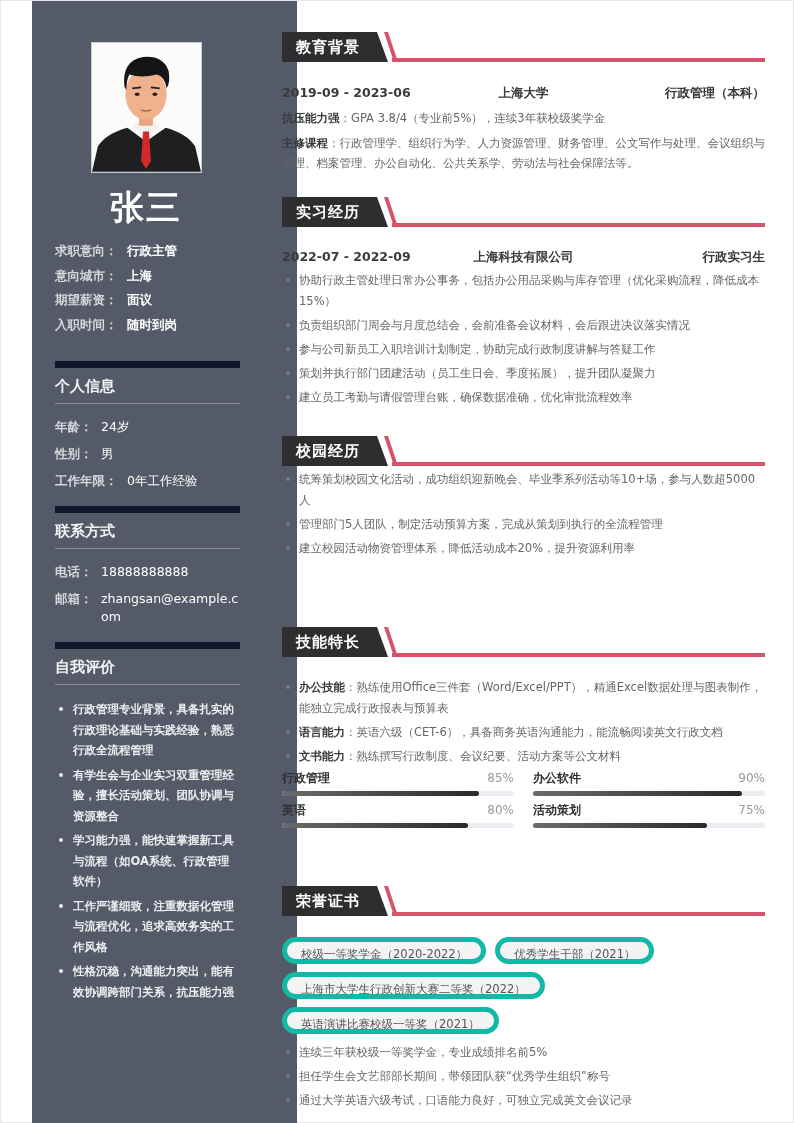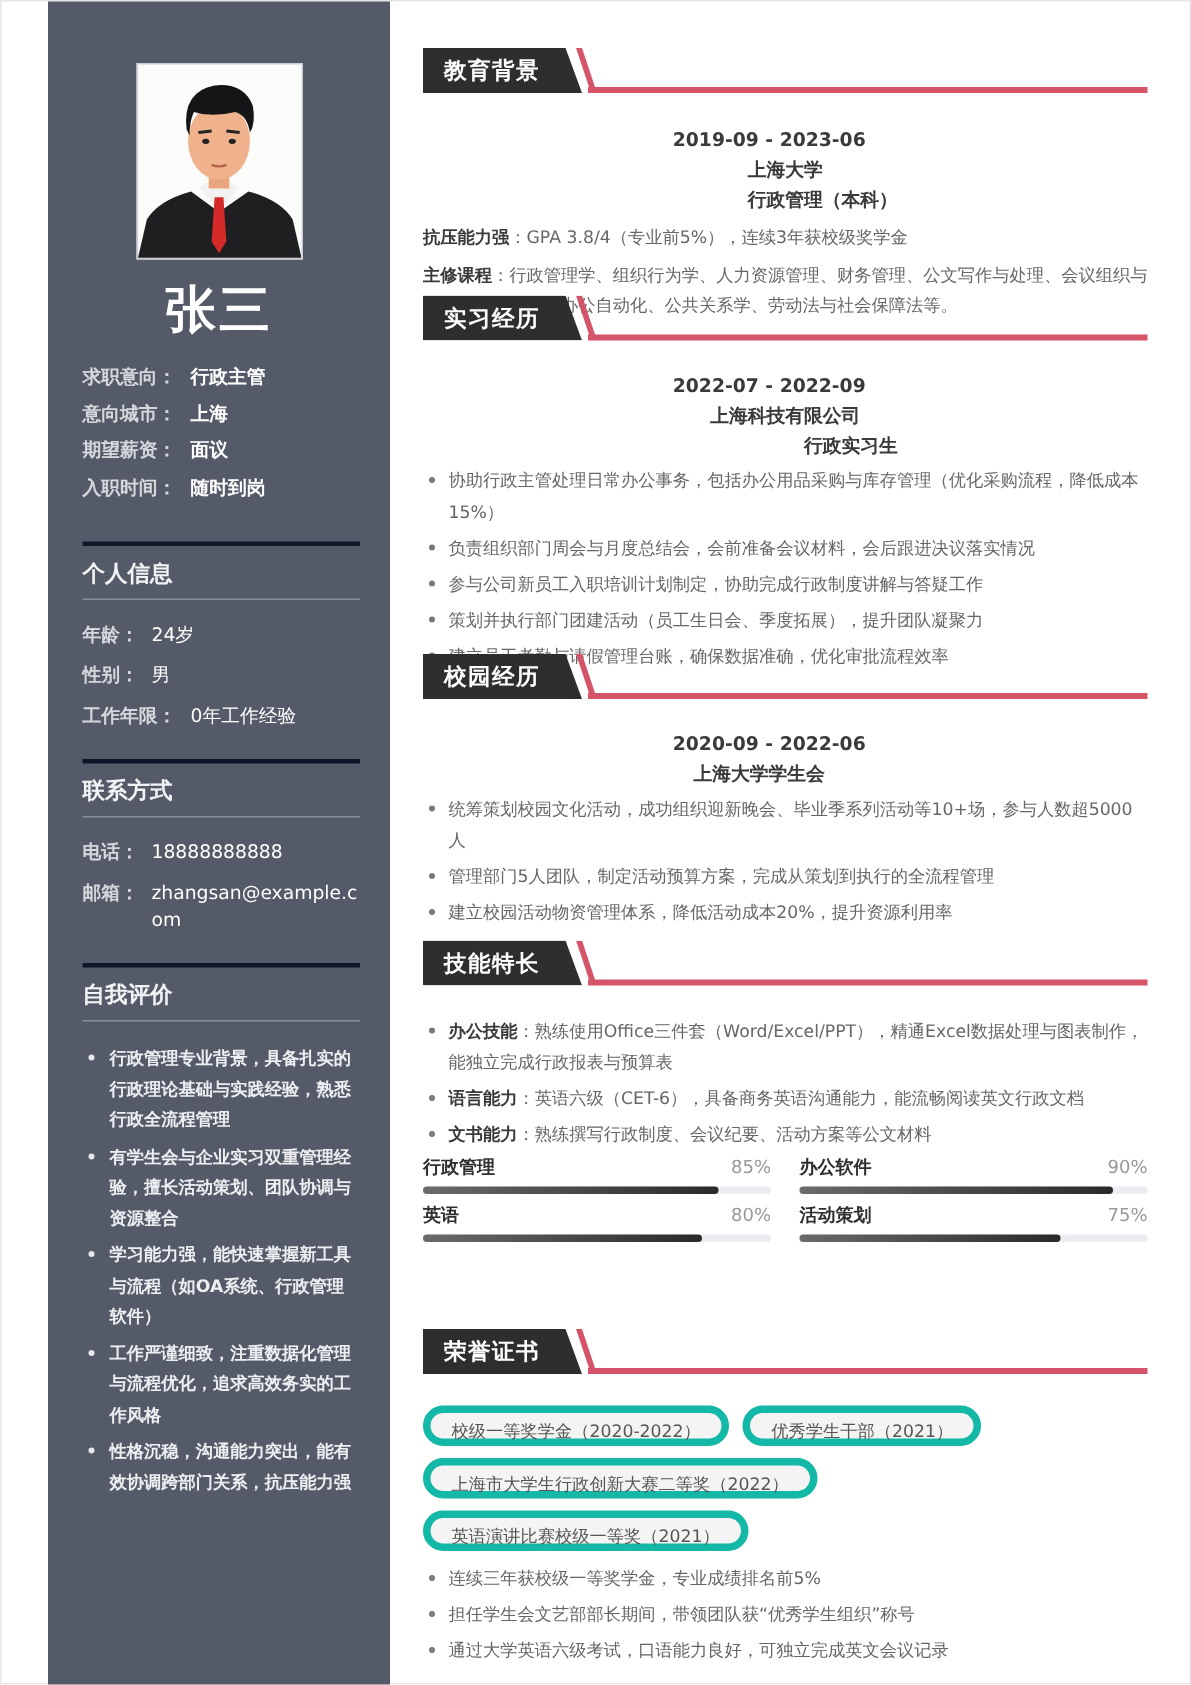--- a/index.html
+++ b/index.html
@@ -2,50 +2,50 @@
 <html><head>
 <meta charset="utf-8">
 <style>
   * { box-sizing: border-box; margin: 0; padding: 0; }
   html, body { width: 794px; height: 1123px; background: #ffffff; overflow: hidden; }
   body { font-family: "DejaVu Sans", "Liberation Sans", sans-serif; color: #555; position: relative; }
 
   .page { position: absolute; left: 0; top: 0; width: 794px; height: 1123px; background: #fff; border: 1px solid #e6e6e6; }
 
   
-  .sidebar { position: absolute; left: 31px; top: 0; width: 228px; height: 1123px; background: #555a68; color: #e8e9ec; }
+  .sidebar { position: absolute; left: 31px; top: 0; width: 265px; height: 1123px; background: #555a68; color: #e8e9ec; }
   .photo { position: absolute; left: 59px; top: 41px; width: 111px; height: 131px; border: 1px solid #c9ccd3; background: #fbfbf9; overflow: hidden; }
   .photo svg { width: 100%; height: 100%; display: block; }
   .name { position: absolute; left: 0; top: 184px; width: 228px; text-align: center; font-size: 34px; font-weight: bold; color: #ffffff; letter-spacing: 2px; line-height: 44px; }
 
   .intent { position: absolute; left: 23px; top: 238px; width: 190px; }
   .kv { display: flex; font-size: 12.5px; font-weight: bold; line-height: 24.5px; }
   .kv .k { color: #d5d7dc; width: 72px; flex: none; }
   .kv .v { color: #ffffff; }
 
   .sb-section { position: absolute; left: 23px; width: 185px; }
-  .sb-title { border-top: 3px solid #0f172a; border-bottom: 1px solid #8a8e99; font-size: 15px; font-weight: bold; color: #f2f3f5; padding: 8px 0 7px 0; line-height: 20px; }
+  .sb-title { border-top: 7px solid #0f172a; border-bottom: 1px solid #8a8e99; font-size: 15px; font-weight: bold; color: #f2f3f5; padding: 8px 0 7px 0; line-height: 20px; }
   .sb-list { padding-top: 8px; }
   .sb-row { display: flex; font-size: 12.5px; line-height: 18px; margin: 6px 0 9px 0; }
   .sb-row .k { color: #d5d7dc; font-weight: bold; flex: none; }
   .sb-row .v { color: #ffffff; word-break: break-all; }
 
   .eval-list { list-style: none; padding: 14px 0 0 0; }
   .eval-list li { position: relative; padding-left: 18px; font-size: 11.5px; line-height: 20.5px; color: #eceef1; font-weight: bold; margin-bottom: 4px; }
   .eval-list li::before { content: ""; position: absolute; left: 4px; top: 8px; width: 4px; height: 4px; border-radius: 50%; background: #e6e8ec; }
 
   
   .main { position: absolute; left: 281px; top: 0; width: 483px; }
   .sec { position: absolute; left: 0; width: 483px; }
   .sec-head { position: relative; height: 30px; }
   .sec-head .tag { position: absolute; left: 0; top: 0; height: 30px; width: 106px; background: #2e2e30; clip-path: polygon(0 0, 95px 0, 106px 30px, 0 30px); color: #fff; font-size: 15px; font-weight: bold; line-height: 30px; padding-left: 14px; letter-spacing: 1px; }
   .sec-head .slash { position: absolute; left: 102px; top: 0; width: 14px; height: 30px; background: #d6546a; clip-path: polygon(0 0, 4px 0, 14px 30px, 10px 30px); }
   .sec-head .bar { position: absolute; left: 110px; top: 26px; right: 0; height: 4px; background: #d6546a; }
 
-  .row3 { display: flex; justify-content: space-between; align-items: center; font-size: 12.5px; font-weight: bold; color: #3a3a3c; line-height: 20px; flex-direction: column; }
+  .row3 { display: flex; justify-content: space-between; align-items: center; font-size: 12.5px; font-weight: bold; color: #3a3a3c; line-height: 20px; }
   .row3 .c1 { width: 150px; }
   .row3 .c2 { flex: 1; text-align: center; }
   .row3 .c3 { width: 150px; text-align: right; }
   .para { font-size: 11.5px; line-height: 20.5px; color: #666; }
   .para b { color: #3a3a3c; }
 
   .blist { list-style: none; }
   .blist li { position: relative; padding-left: 17px; font-size: 11.5px; line-height: 20.5px; color: #666; margin-bottom: 3.5px; }
   .blist li::before { content: ""; position: absolute; left: 4px; top: 8px; width: 4px; height: 4px; border-radius: 50%; background: #7a7a7a; }
   .blist li b { color: #3a3a3c; }
@@ -187,24 +187,20 @@
         <li>建立员工考勤与请假管理台账，确保数据准确，优化审批流程效率</li>
       </ul>
     </section>
 
     <section class="sec" style="top:435px;">
       <div class="sec-head">
         <div class="tag">校园经历</div>
         <div class="slash"></div>
         <div class="bar"></div>
       </div>
-      <div class="row3" style="margin-top:20px;">
-        <span class="c1">2020-09 - 2022-06</span>
-        <span class="c2" style="padding-right:35px;">上海大学学生会</span>
-      </div>
       <ul class="blist" style="margin-top:3px;">
         <li>统筹策划校园文化活动，成功组织迎新晚会、毕业季系列活动等10+场，参与人数超5000人</li>
         <li>管理部门5人团队，制定活动预算方案，完成从策划到执行的全流程管理</li>
         <li>建立校园活动物资管理体系，降低活动成本20%，提升资源利用率</li>
       </ul>
     </section>
 
     <section class="sec" style="top:626px;">
       <div class="sec-head">
         <div class="tag">技能特长</div>

